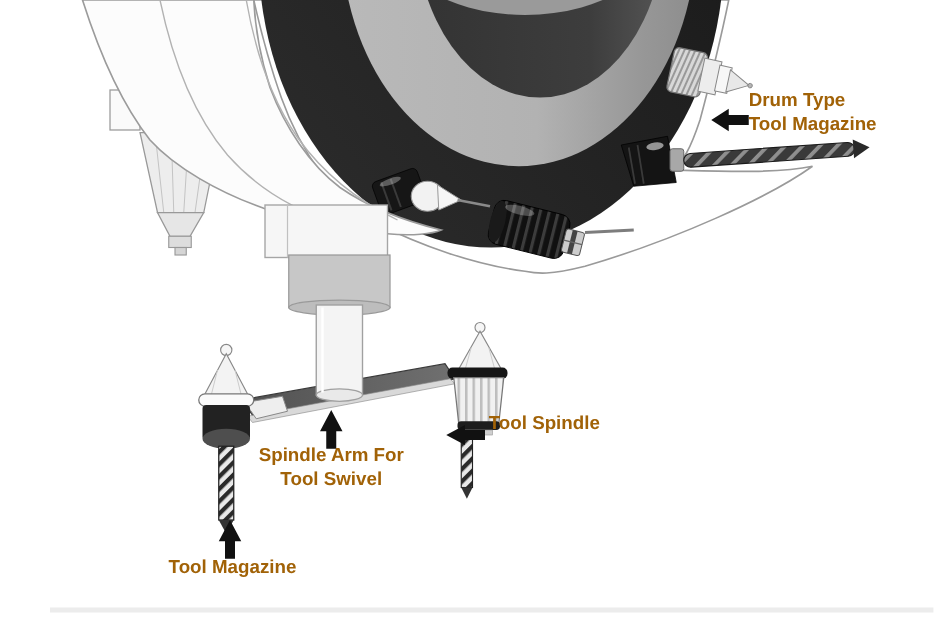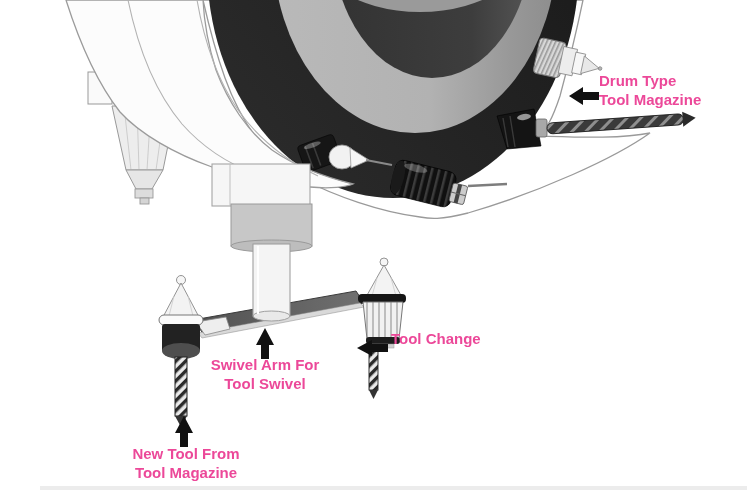--- a/index.html
+++ b/index.html
@@ -3,21 +3,21 @@
 <meta charset="utf-8">
 <style>
   html,body{margin:0;padding:0;background:#fff;}
   .stage{
     position:relative;width:747px;height:494px;background:#fff;overflow:hidden;
     font-family:"Liberation Sans","DejaVu Sans",sans-serif;
   }
   .stage svg{position:absolute;left:0;top:0;}
   .callout{
     position:absolute;font-weight:700;font-size:15px;line-height:19px;
-    color:#ec4899;white-space:nowrap;
+    color:#a16207;white-space:nowrap;
   }
   .callout.center{text-align:center;}
   .bottom-rule{position:absolute;left:40px;top:486px;width:707px;height:4px;background:#ececec;}
 </style>
 </head>
 <body>
 
 <div class="stage">
 
 <svg width="747" height="494" viewBox="0 0 747 494">
@@ -207,27 +207,26 @@
   <polygon points="357,348 372,340 372,344 388,344 388,352 372,352 372,356" fill="#111111"></polygon>
   <polygon points="184,416 175,433 180,433 180,447 188,447 188,433 193,433" fill="#111111"></polygon>
 </svg>
 
   <div class="callout" style="left:599px;top:71px;">
     <div>Drum Type</div>
     <div>Tool Magazine</div>
   </div>
 
   <div class="callout center" style="left:200px;top:355px;width:130px;">
-    <div>Swivel Arm For</div>
+    <div>Spindle Arm For</div>
     <div>Tool Swivel</div>
   </div>
 
   <div class="callout" style="left:391px;top:329px;">
-    <div>Tool Change</div>
+    <div>Tool Spindle</div>
   </div>
 
   <div class="callout center" style="left:116px;top:444px;width:140px;">
-    <div>New Tool From</div>
     <div>Tool Magazine</div>
   </div>
 
   <div class="bottom-rule"></div>
 </div>
 
 </body></html>

